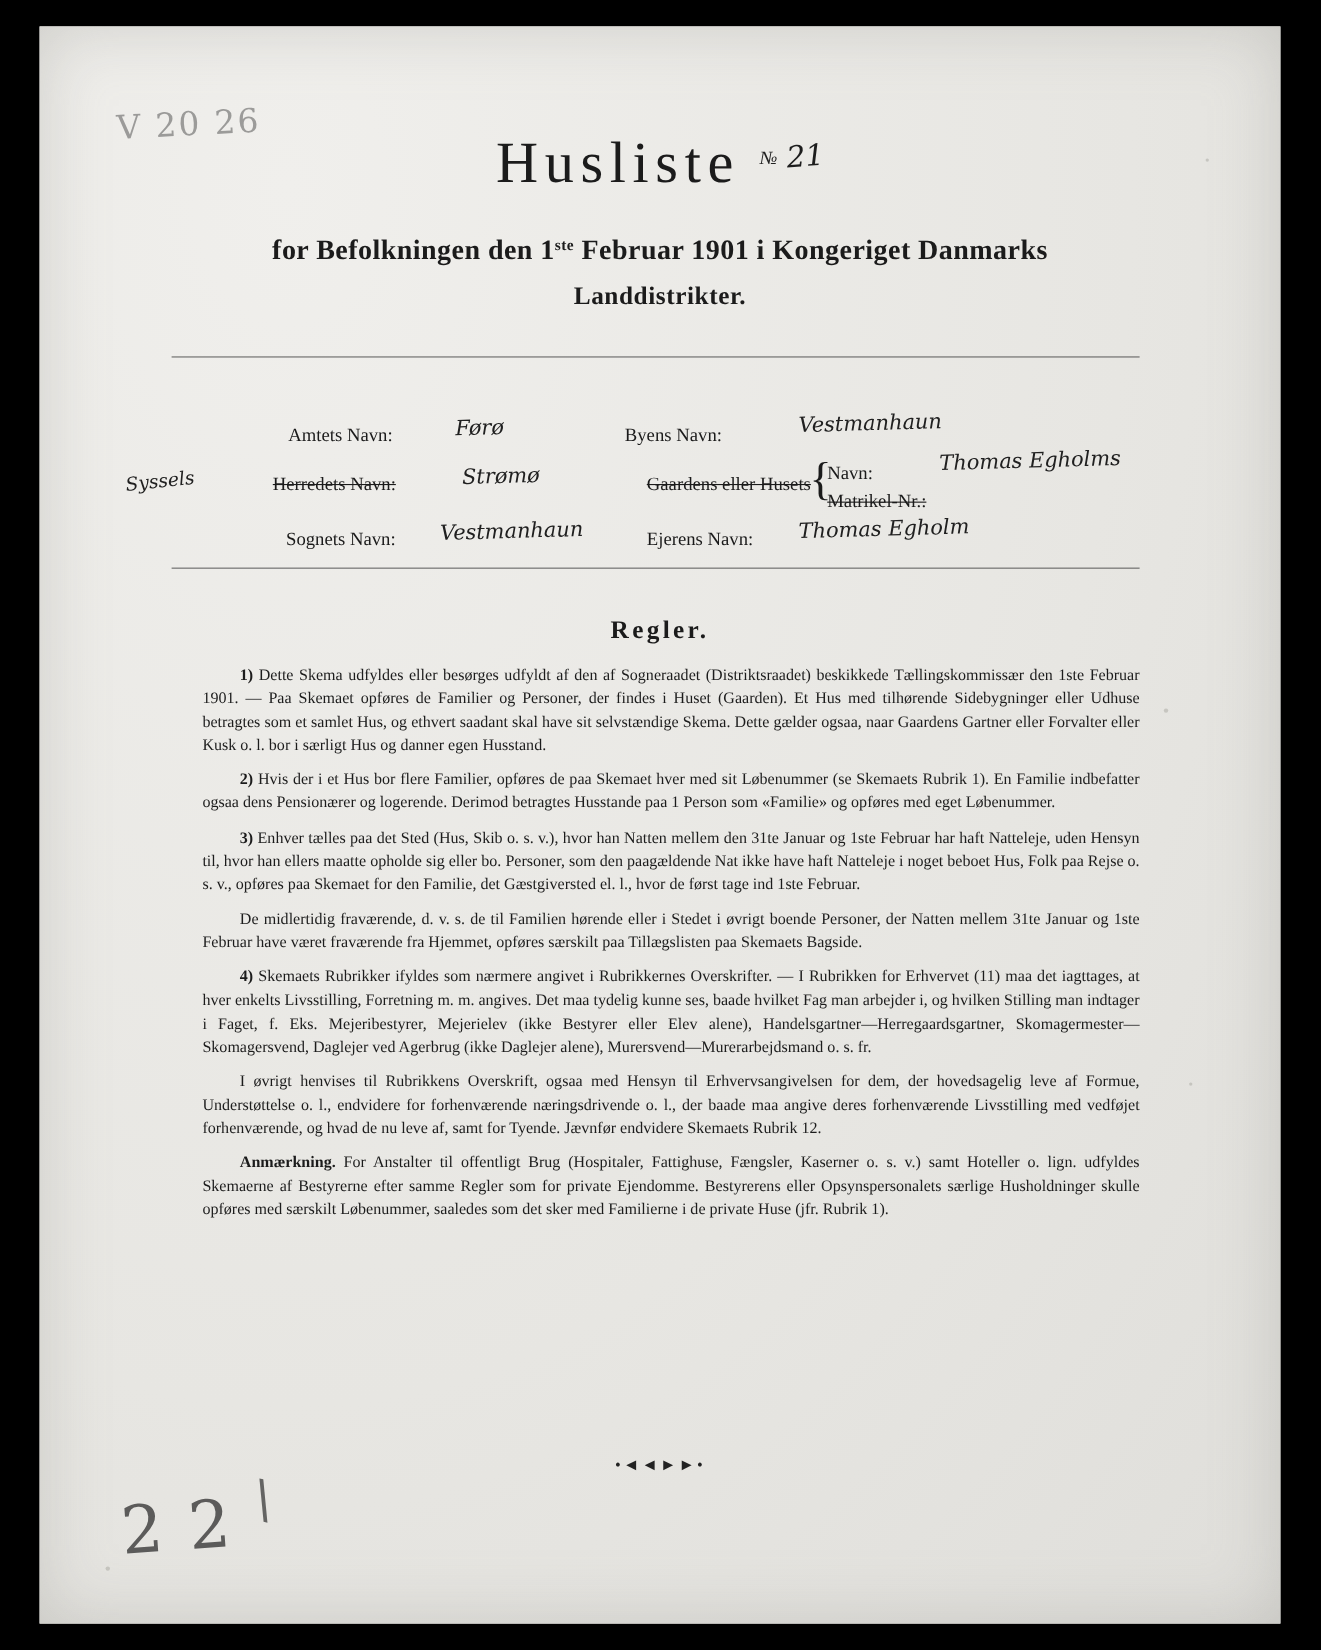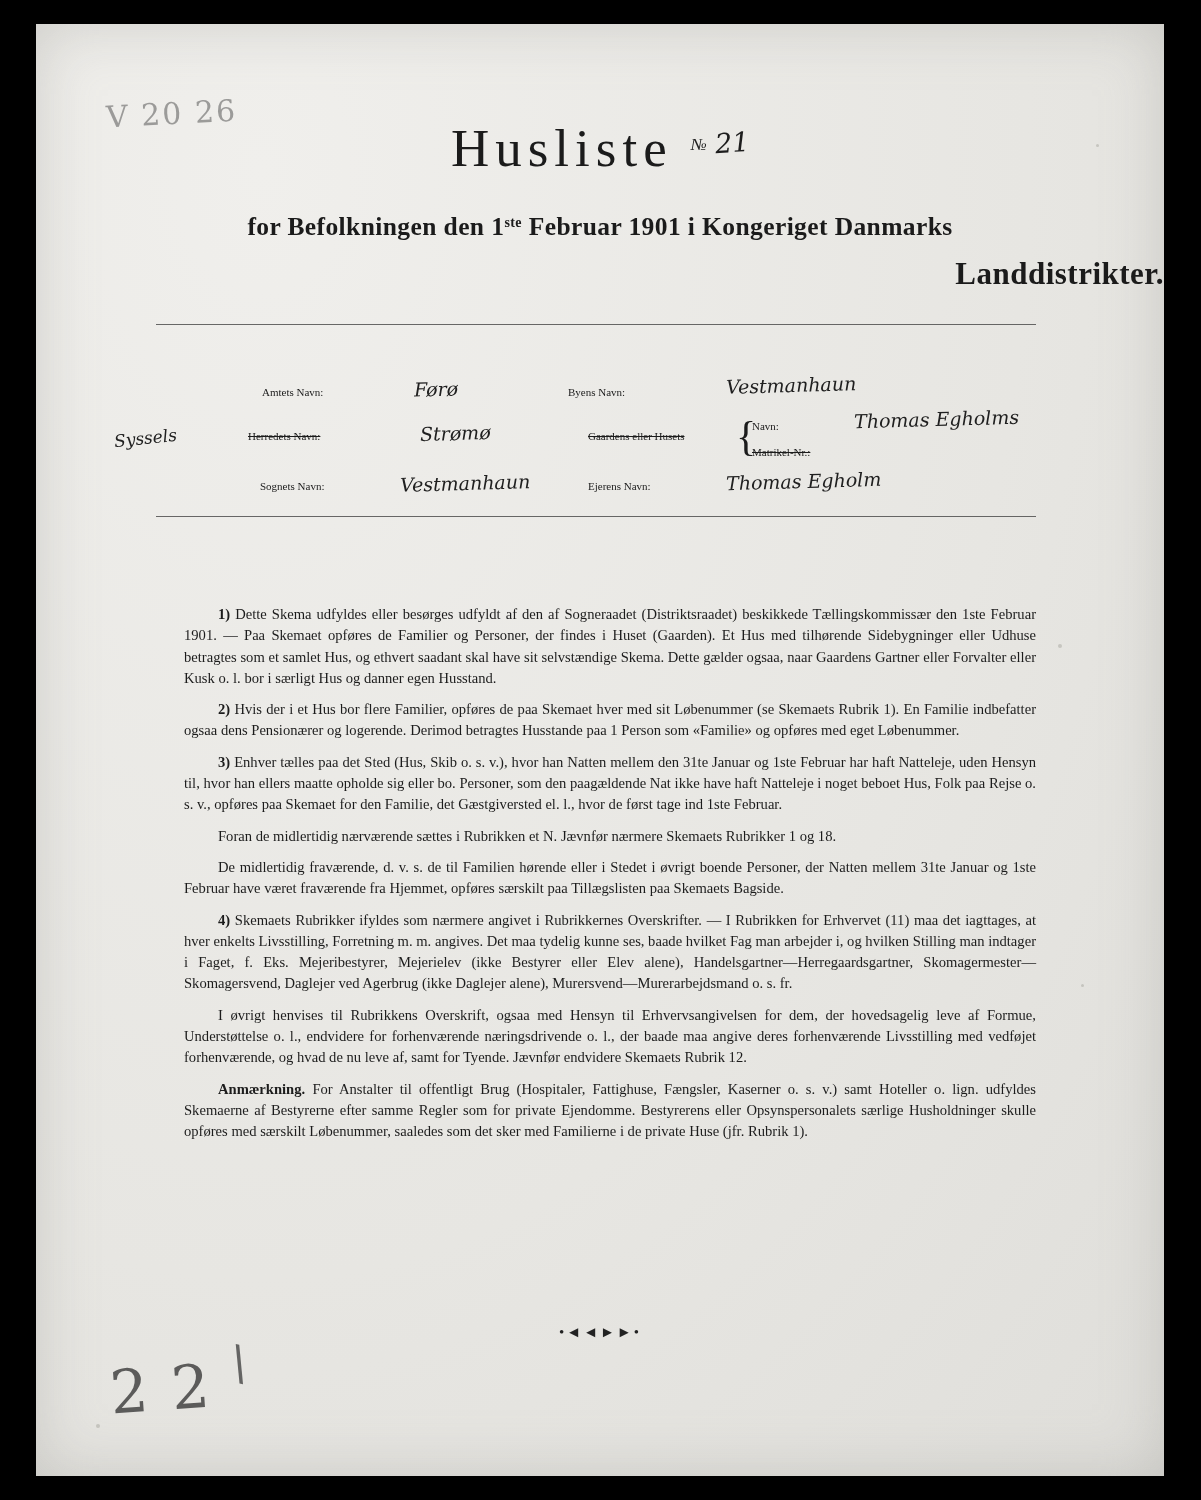--- a/index.html
+++ b/index.html
@@ -106,44 +106,44 @@
     letter-spacing: 0.4px;
   }
   .subtitle sup {
     font-size: 14px;
     vertical-align: 8px;
   }
   .subtitle2 {
     position: absolute;
     left: 0; right: 0;
     top: 232px;
-    text-align: right;
+    text-align: center;
     font-weight: bold;
-    font-size: 31px;
+    font-size: 23px;
     color: #1b1b1b;
     letter-spacing: 0.5px;
   }
   .rule {
     position: absolute;
     height: 1px;
     background: #3a3a3a;
     opacity: 0.75;
   }
   .rule-top { left: 120px; width: 880px; top: 300px; }
   .rule-bot { left: 120px; width: 880px; top: 492px; }
   
   .fields {
     position: absolute;
     left: 0; top: 318px; width: 100%;
     height: 170px;
   }
   .lbl {
     position: absolute;
     font-family: "Liberation Serif", serif;
-    font-size: 11px;
+    font-size: 17px;
     color: #1b1b1b;
     text-align: center;
   }
   .strike {
     text-decoration: line-through;
     text-decoration-thickness: 1px;
   }
   .hw {
     position: absolute;
     font-family: "DejaVu Serif", serif;
@@ -251,28 +251,28 @@
       <div class="lbl" style="left:716px; top:78px;">Navn:</div>
       <div class="hw" style="left:818px; top:66px;">Thomas Egholms</div>
       <div class="lbl strike" style="left:716px; top:104px;">Matrikel-Nr.:</div>
 
       <div class="lbl" style="left:552px; top:138px;">Ejerens Navn:</div>
       <div class="hw" style="left:690px; top:128px;">Thomas Egholm</div>
     </div>
 
     <div class="rule rule-bot"></div>
 
+    <div class="regler-h">Regler.</div>
 
     <div class="body-text">
       <p><span class="num">1)</span> <span>Dette Skema udfyldes eller besørges udfyldt af den af Sogneraadet (Distriktsraadet) beskikkede Tællingskommissær den 1ste Februar 1901. — Paa Skemaet opføres de Familier og Personer, der findes i Huset (Gaarden). Et Hus med tilhørende Sidebygninger eller Udhuse betragtes som et samlet Hus, og ethvert saadant skal have sit selvstændige Skema. Dette gælder ogsaa, naar Gaardens Gartner eller Forvalter eller Kusk o. l. bor i særligt Hus og danner egen Husstand.</span></p>
 
       <p><span class="num">2)</span> <span>Hvis der i et Hus bor flere Familier, opføres de paa Skemaet hver med sit Løbenummer (se Skemaets Rubrik 1). En Familie indbefatter ogsaa dens Pensionærer og logerende. Derimod betragtes Husstande paa 1 Person som «Familie» og opføres med eget Løbenummer.</span></p>
 
       <p><span class="num">3)</span> <span>Enhver tælles paa det Sted (Hus, Skib o. s. v.), hvor han Natten mellem den 31te Januar og 1ste Februar har haft Natteleje, uden Hensyn til, hvor han ellers maatte opholde sig eller bo. Personer, som den paagældende Nat ikke have haft Natteleje i noget beboet Hus, Folk paa Rejse o. s. v., opføres paa Skemaet for den Familie, det Gæstgiversted el. l., hvor de først tage ind 1ste Februar.</span></p>
-      <p><span>Foran de midlertidig nærværende sættes i Rubrikken et N. Jævnfør nærmere Skemaets Rubrikker 1 og 18.</span></p>
       <p><span>De midlertidig fraværende, d. v. s. de til Familien hørende eller i Stedet i øvrigt boende Personer, der Natten mellem 31te Januar og 1ste Februar have været fraværende fra Hjemmet, opføres særskilt paa Tillægslisten paa Skemaets Bagside.</span></p>
 
       <p><span class="num">4)</span> <span>Skemaets Rubrikker  ifyldes som nærmere angivet i Rubrikkernes Overskrifter. — I Rubrikken for Erhvervet (11) maa det iagttages, at hver enkelts Livsstilling, Forretning m. m. angives. Det maa tydelig kunne ses, baade hvilket Fag man arbejder i, og hvilken Stilling man indtager i Faget, f. Eks. Mejeribestyrer, Mejerielev (ikke Bestyrer eller Elev alene), Handelsgartner—Herregaardsgartner, Skomagermester—Skomagersvend, Daglejer ved Agerbrug (ikke Daglejer alene), Murersvend—Murerarbejdsmand o. s. fr.</span></p>
       <p><span>I øvrigt henvises til Rubrikkens Overskrift, ogsaa med Hensyn til Erhvervsangivelsen for dem, der hovedsagelig leve af Formue, Understøttelse o. l., endvidere for forhenværende næringsdrivende o. l., der baade maa angive deres forhenværende Livsstilling med vedføjet forhenværende, og hvad de nu leve af, samt for Tyende. Jævnfør endvidere Skemaets Rubrik 12.</span></p>
 
 
       <p><span class="num">Anmærkning.</span> <span>For Anstalter til offentligt Brug (Hospitaler, Fattighuse, Fængsler, Kaserner o. s. v.) samt Hoteller o. lign. udfyldes Skemaerne af Bestyrerne efter samme Regler som for private Ejendomme. Bestyrerens eller Opsynspersonalets særlige Husholdninger skulle opføres med særskilt Løbenummer, saaledes som det sker med Familierne i de private Huse (jfr. Rubrik 1).</span></p>
     </div>
 
     <div class="ornament">•◄◄►►•</div>

